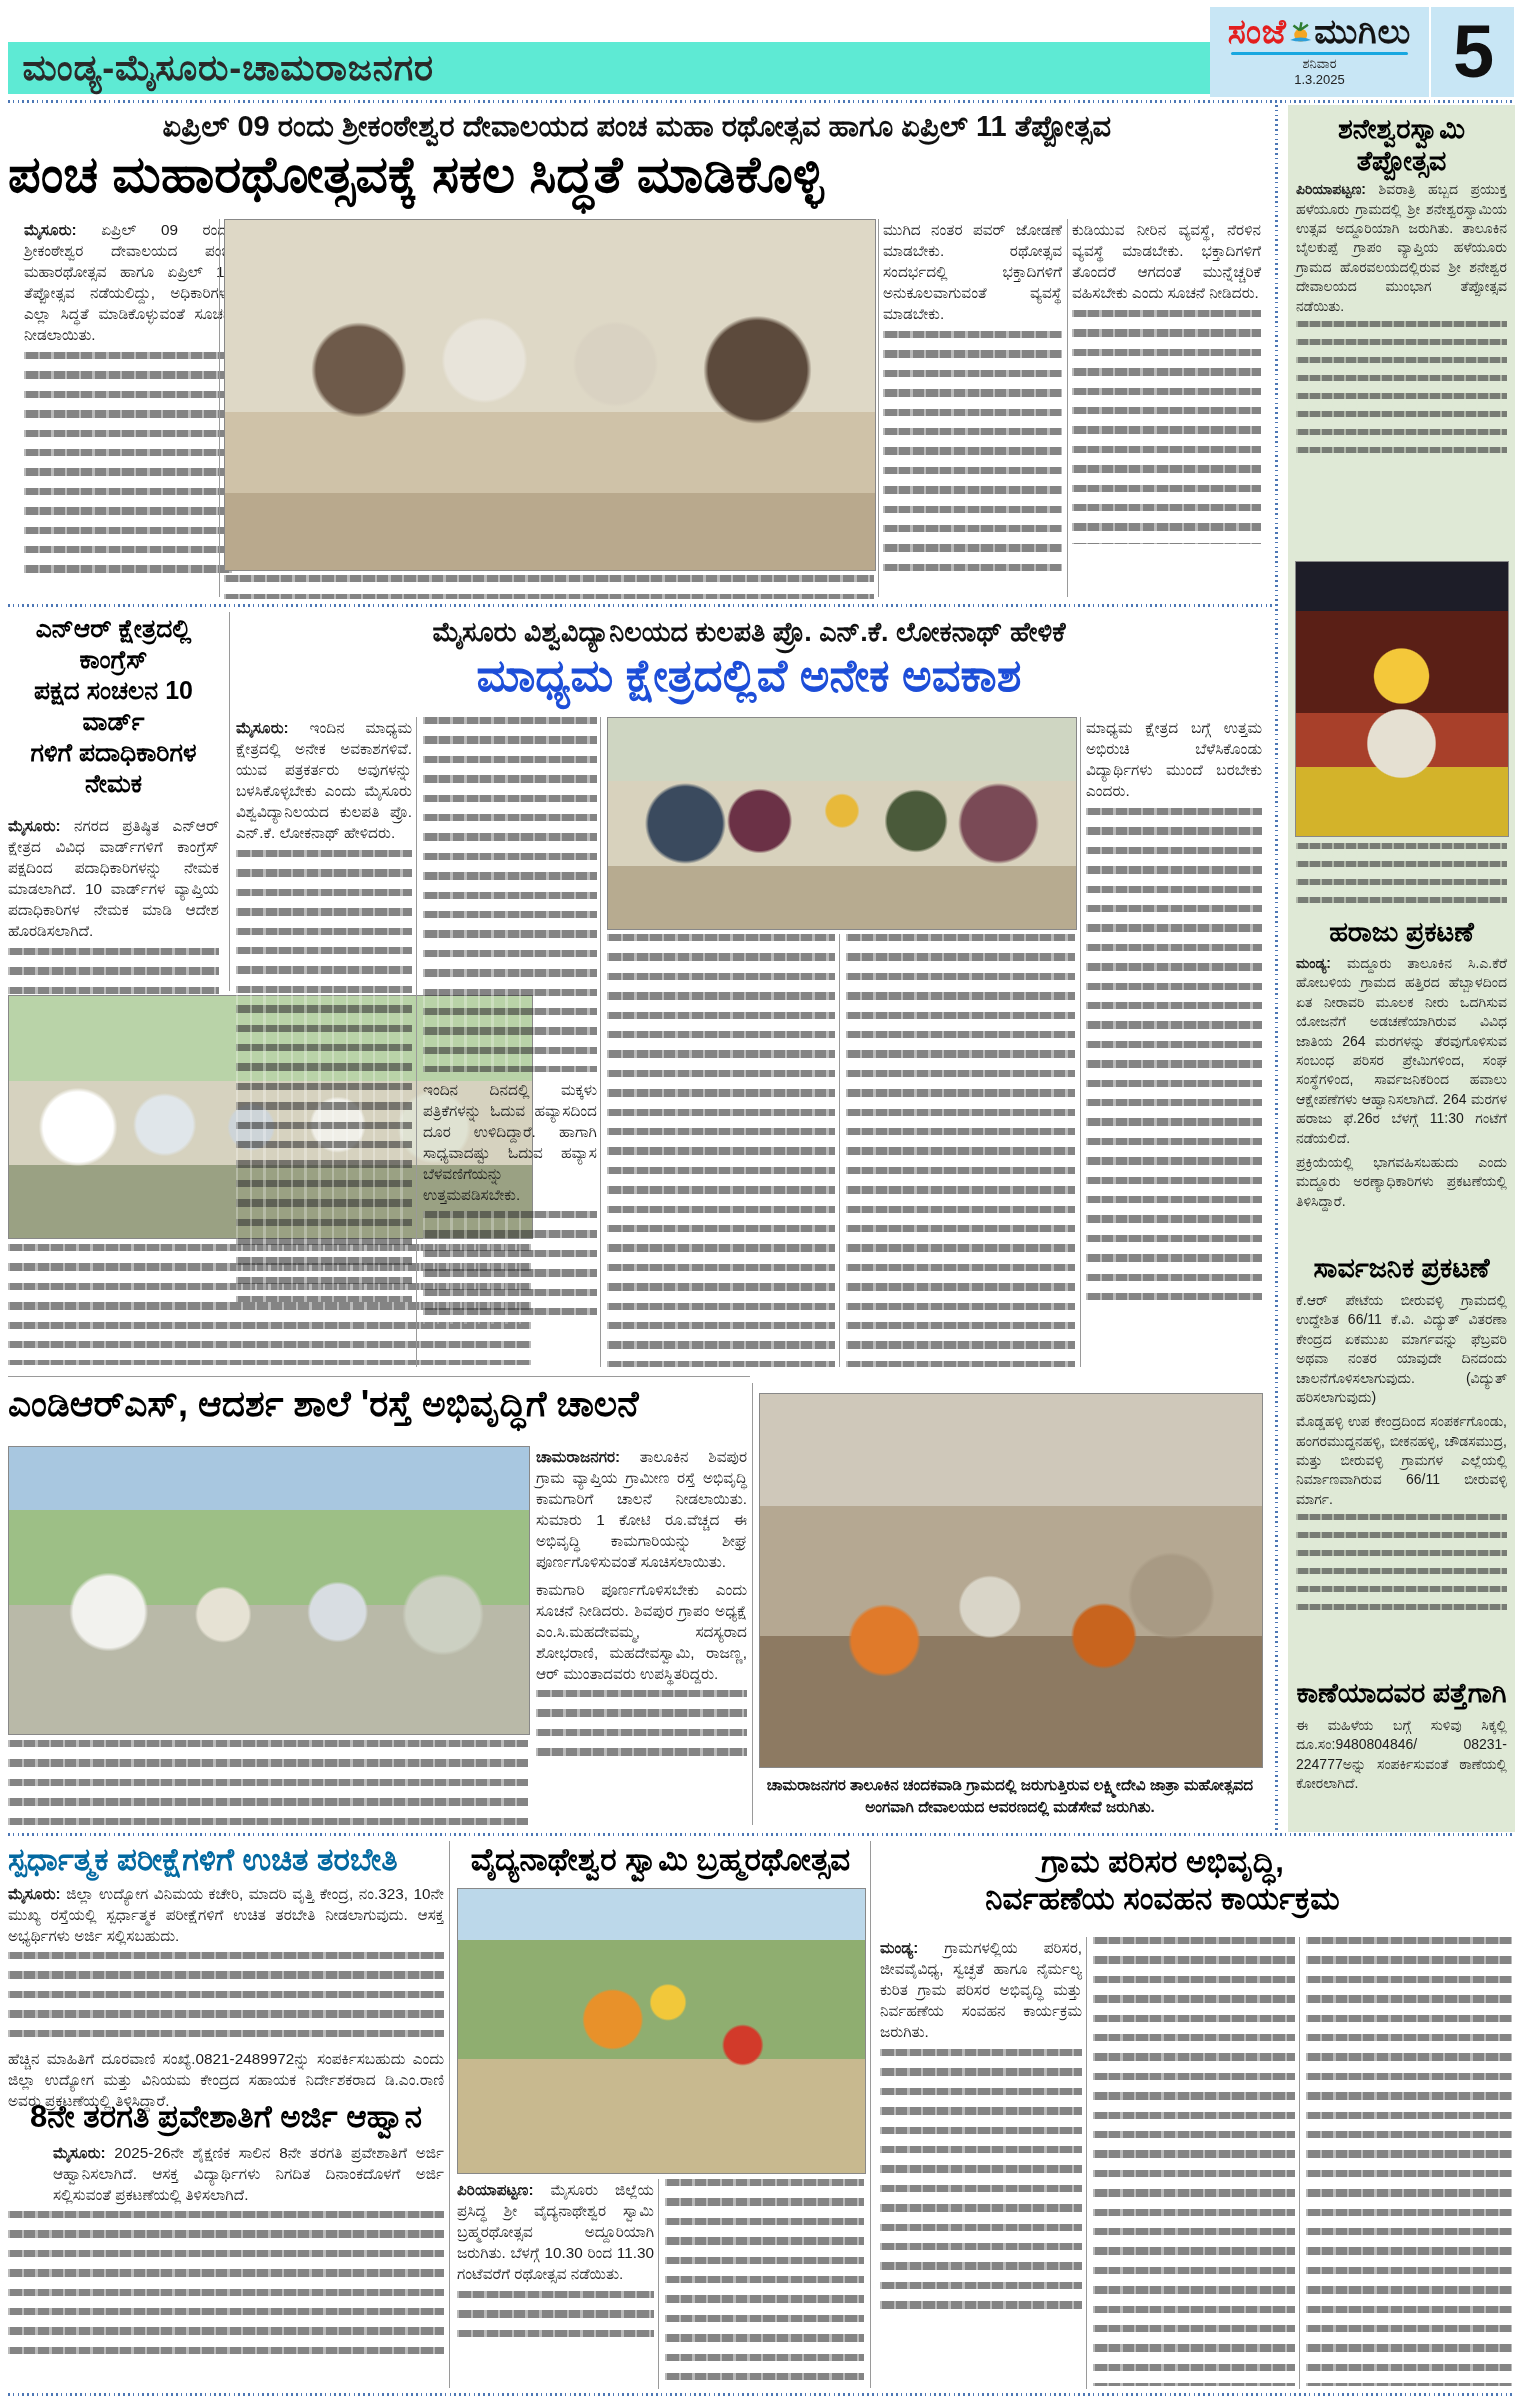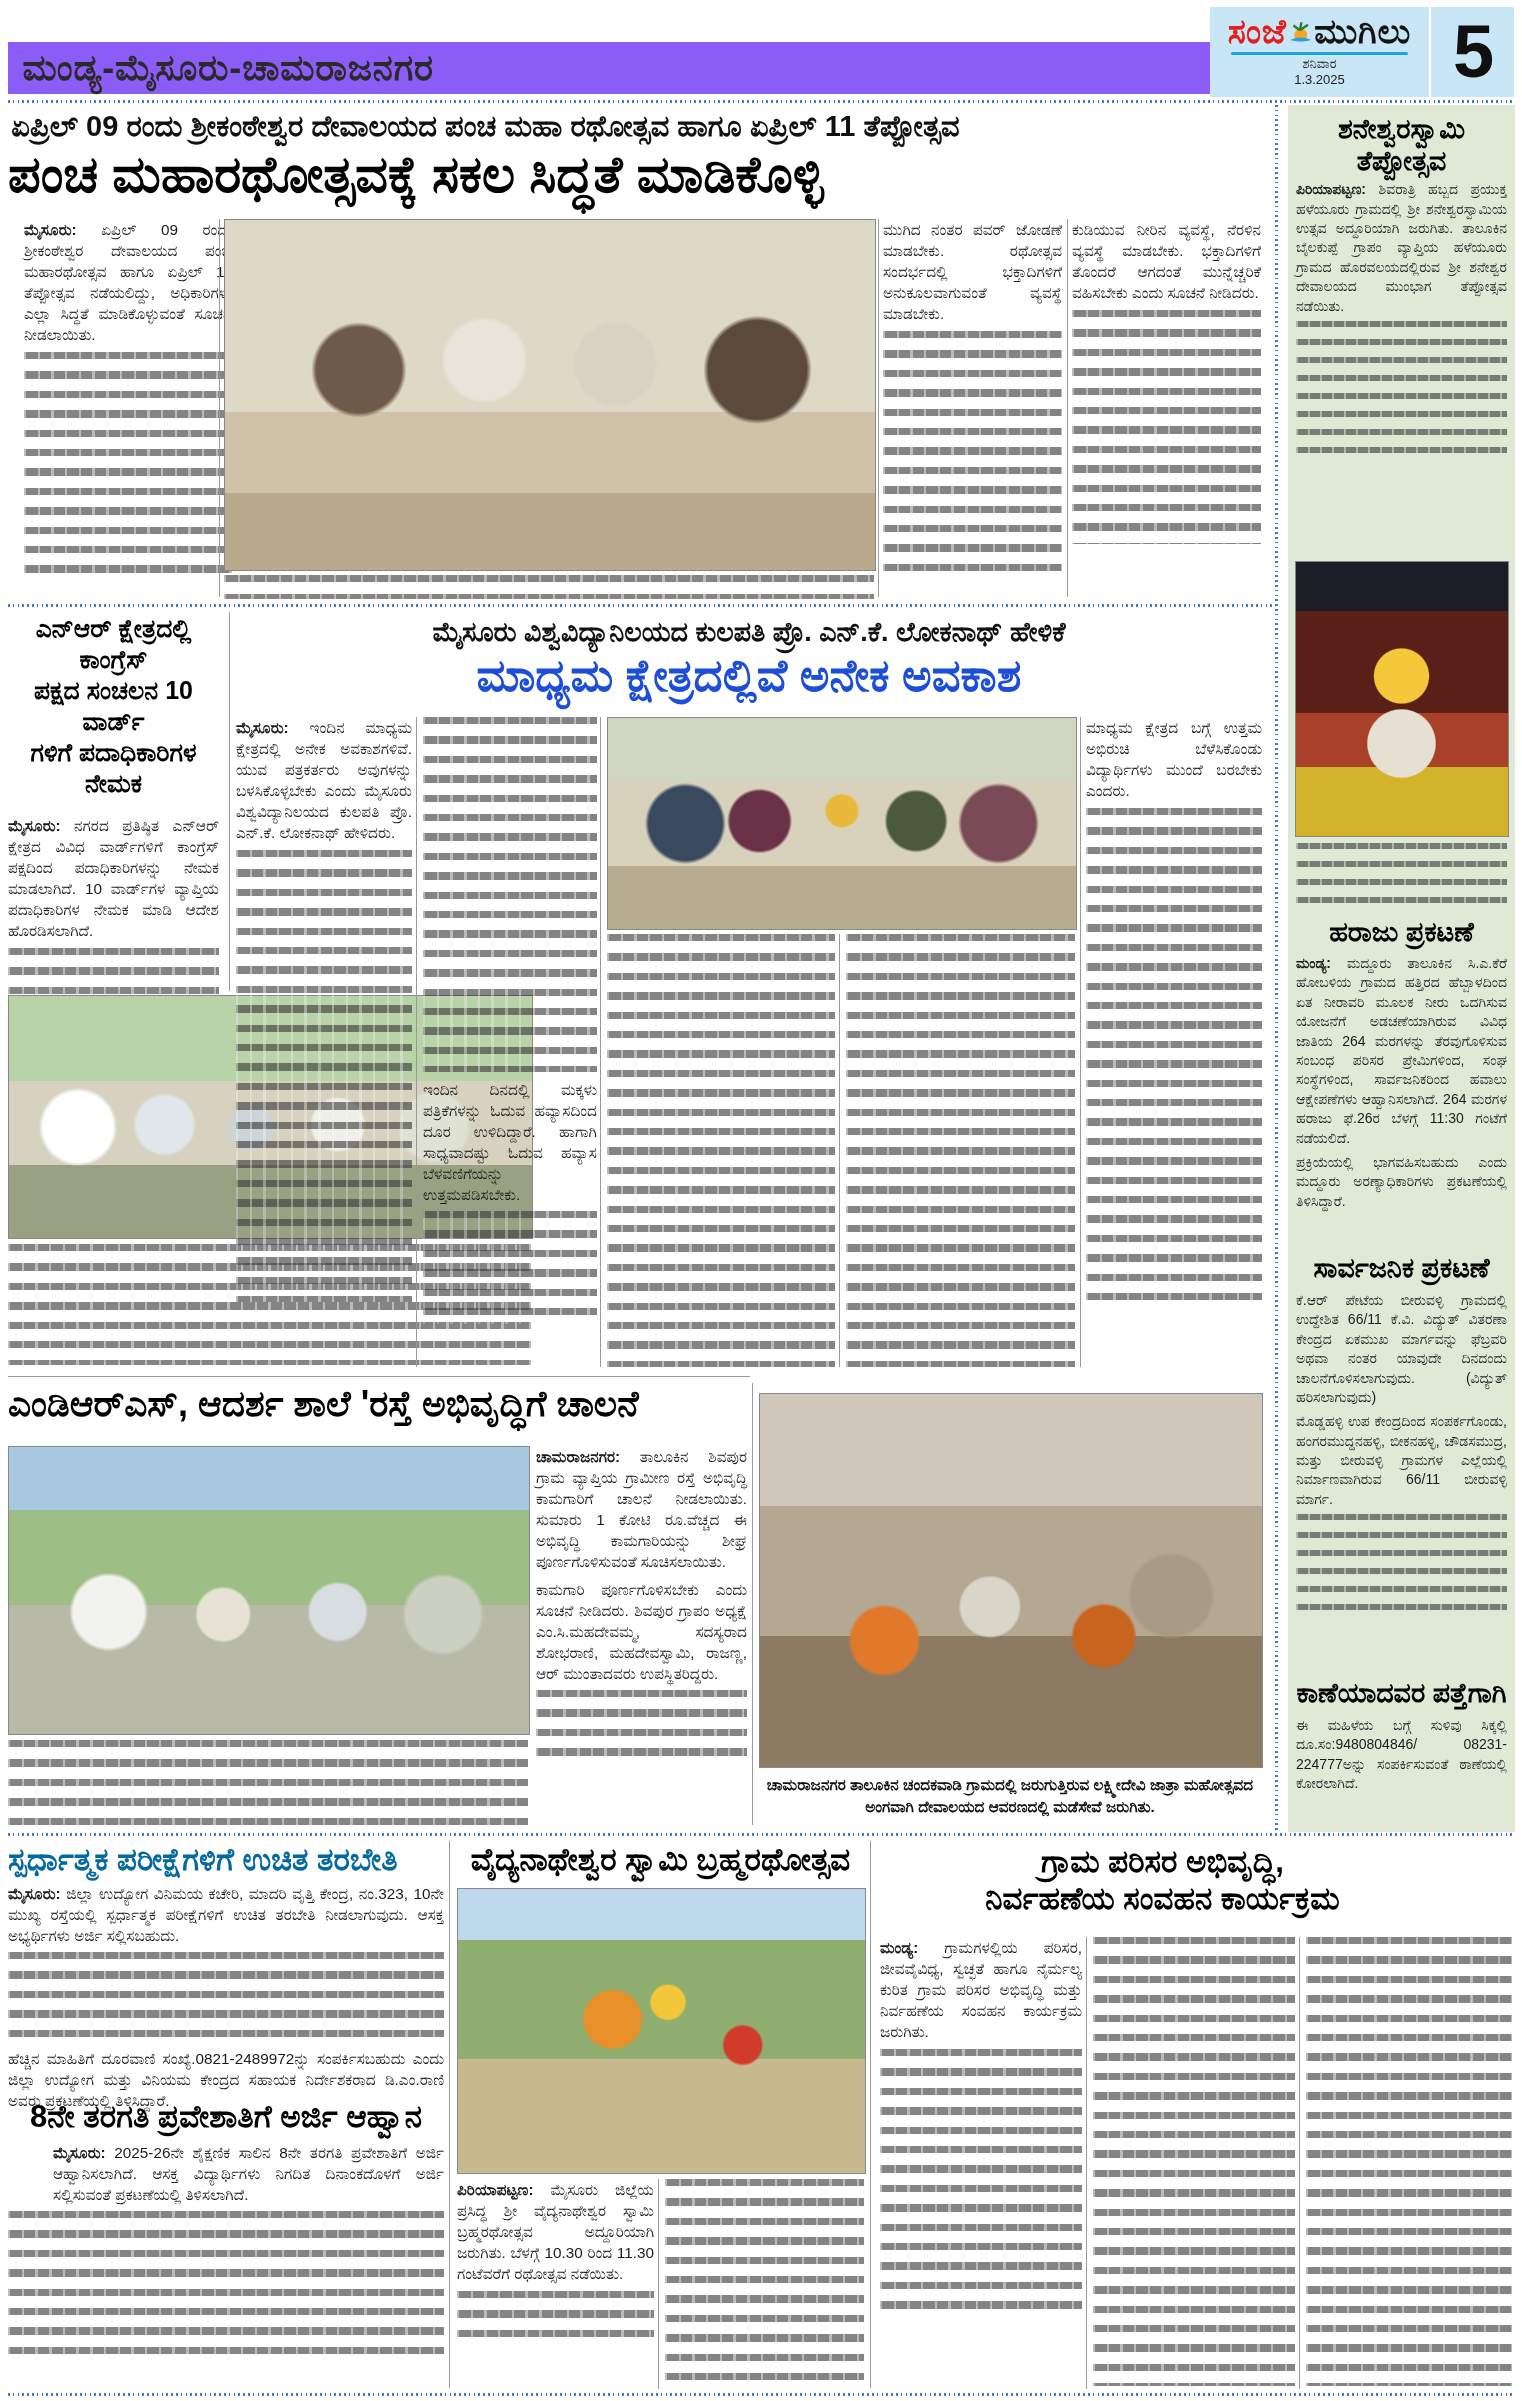--- a/index.html
+++ b/index.html
@@ -5,21 +5,21 @@
   html,body{margin:0;padding:0;background:#dddddd;}
   .page{position:relative;width:1523px;height:2401px;background:#ffffff;
         font-family:"Liberation Sans",sans-serif;color:#1b1b1b;overflow:hidden;}
   .abs{position:absolute;}
   
   .dotrule{height:3.2px;background:repeating-linear-gradient(90deg,#4d77b5 0 1.6px,transparent 1.6px 4.8px);}
   .vdotrule{width:3.2px;background:repeating-linear-gradient(#4d77b5 0 1.6px,transparent 1.6px 4.8px);}
   .vline{width:0.8px;background:#9a9a9a;}
   .hline{height:0.8px;background:#9a9a9a;}
   
-  .strip{background:#8b5cf6;color:#2a2a2a;font-weight:bold;font-size:36px;line-height:52px;padding-left:14.5px;letter-spacing:0.8px;}
+  .strip{background:#5eead4;color:#2a2a2a;font-weight:bold;font-size:36px;line-height:52px;padding-left:14.5px;letter-spacing:0.8px;}
   .mast{background:#c8e6f5;text-align:center;}
   .brand{font-size:34px;font-weight:bold;letter-spacing:0.8px;line-height:37px;margin-top:6.5px;}
   .brand .red{color:#e31e1e;}
   .brand .blk{color:#141414;}
   .brandline{height:3.2px;background:#18a7e0;margin:1.6px 21px 1.6px 21px;border-radius:1.6px;}
   .mastsmall{font-size:13px;color:#222;line-height:16px;}
   .pgnum{font-size:74px;font-weight:bold;color:#101010;line-height:90px;}
   .mastdiv{background:#ffffff;width:2.4px;}
   
   .kicker{font-weight:bold;color:#111;font-size:29px;line-height:36px;}
@@ -108,21 +108,21 @@
     </div>
     <div class="mastsmall" style="width:219px;">ಶನಿವಾರ</div>
     <div class="mastsmall" style="width:219px;">1.3.2025</div>
     <div class="abs mastdiv" style="left:219px;top:0;height:90px;"></div>
     <div class="abs pgnum" style="left:223px;top:0;width:81px;text-align:center;">5</div>
   </div>
 
   <div class="abs dotrule" style="left:8px;top:100px;width:1507px;"></div>
   <div class="abs vdotrule" style="left:1275px;top:105px;height:1727px;"></div>
 
-  <div class="abs kicker" style="left:11.3px;top:108px;width:1251px;">ಏಪ್ರಿಲ್ 09 ರಂದು ಶ್ರೀಕಂಠೇಶ್ವರ ದೇವಾಲಯದ ಪಂಚ ಮಹಾ ರಥೋತ್ಸವ ಹಾಗೂ ಏಪ್ರಿಲ್ 11 ತೆಪ್ಪೋತ್ಸವ</div>
+  <div class="abs kicker" style="left:11.3px;top:108px;width:1251px;text-align:center;">ಏಪ್ರಿಲ್ 09 ರಂದು ಶ್ರೀಕಂಠೇಶ್ವರ ದೇವಾಲಯದ ಪಂಚ ಮಹಾ ರಥೋತ್ಸವ ಹಾಗೂ ಏಪ್ರಿಲ್ 11 ತೆಪ್ಪೋತ್ಸವ</div>
   <div class="abs head1" style="left:8px;top:147px;width:1259px;">ಪಂಚ ಮಹಾರಥೋತ್ಸವಕ್ಕೆ ಸಕಲ ಸಿದ್ಧತೆ ಮಾಡಿಕೊಳ್ಳಿ</div>
 
   <div class="abs" style="left:24px;top:219px;width:208px;height:378px;">
     <p class="body"><b>ಮೈಸೂರು:</b>
       <span>ಏಪ್ರಿಲ್ 09 ರಂದು ಶ್ರೀಕಂಠೇಶ್ವರ ದೇವಾಲಯದ ಪಂಚ ಮಹಾರಥೋತ್ಸವ ಹಾಗೂ ಏಪ್ರಿಲ್ 11 ತೆಪ್ಪೋತ್ಸವ ನಡೆಯಲಿದ್ದು, ಅಧಿಕಾರಿಗಳು ಎಲ್ಲಾ ಸಿದ್ಧತೆ ಮಾಡಿಕೊಳ್ಳುವಂತೆ ಸೂಚನೆ ನೀಡಲಾಯಿತು.</span></p>
     <div class="fill" style="height:226px;"></div>
   </div>
 
   <div class="photo ph-press" style="left:224px;top:219px;width:650px;height:350px;"></div>
   <div class="abs" style="left:224px;top:575px;width:650px;height:24px;">

